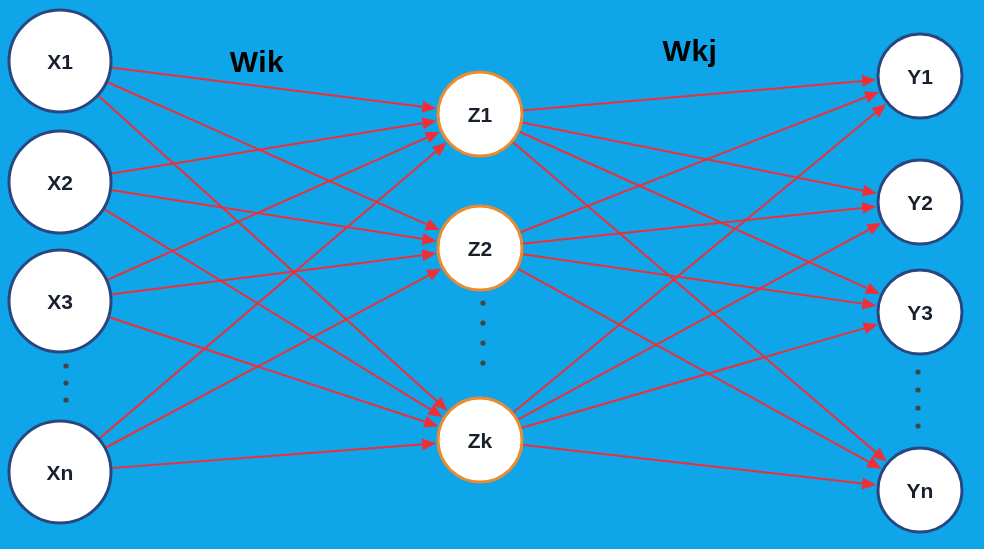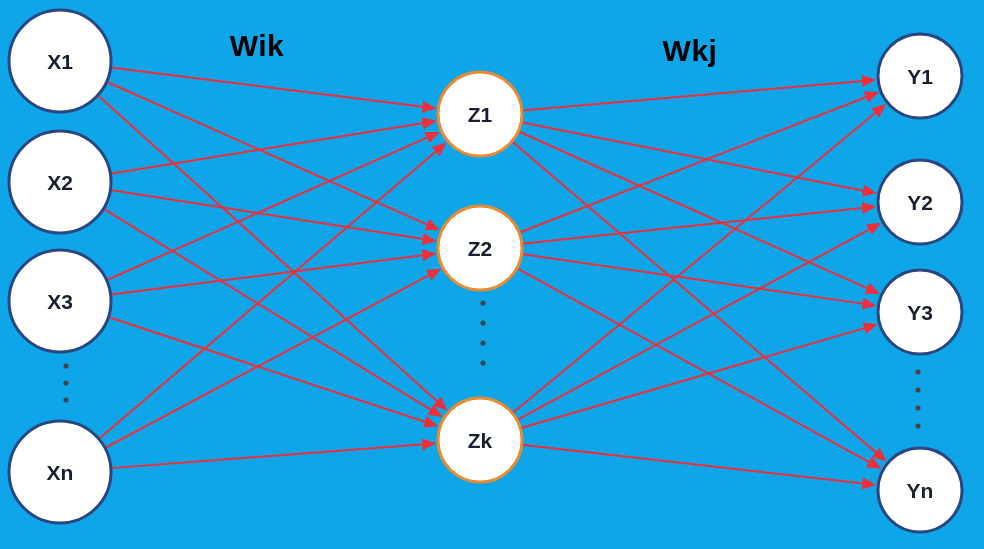--- a/index.html
+++ b/index.html
@@ -128,15 +128,15 @@
         <circle cx="483" cy="303" r="2.6" fill="#444444"></circle>
         <circle cx="483" cy="323" r="2.6" fill="#444444"></circle>
         <circle cx="483" cy="343" r="2.6" fill="#444444"></circle>
         <circle cx="483" cy="363" r="2.6" fill="#444444"></circle>
         <circle cx="918" cy="372" r="2.6" fill="#444444"></circle>
         <circle cx="918" cy="390" r="2.6" fill="#444444"></circle>
         <circle cx="918" cy="408" r="2.6" fill="#444444"></circle>
         <circle cx="918" cy="426" r="2.6" fill="#444444"></circle>
       </g>
     </svg>
-  <div class="weight-label" style="left:257px; top:46px;">Wik</div>
+  <div class="weight-label" style="left:257px; top:62px;">Wik</div>
   <div class="weight-label" style="left:690px; top:51px;">Wkj</div>
 </div>
 
 </body></html>

